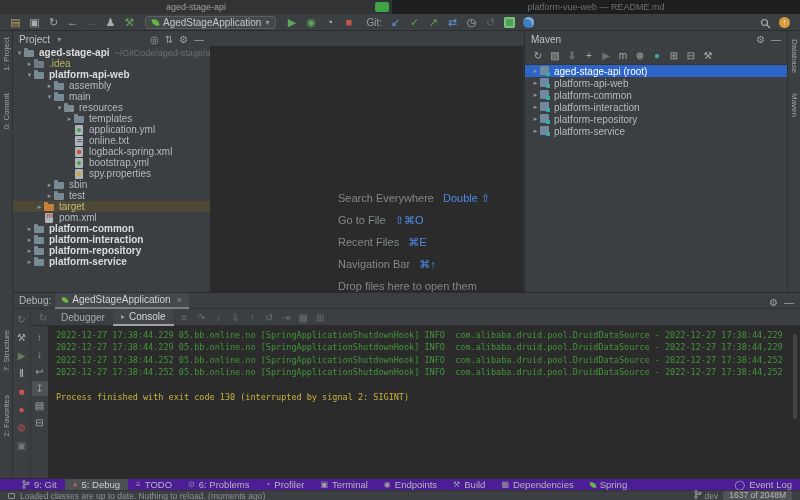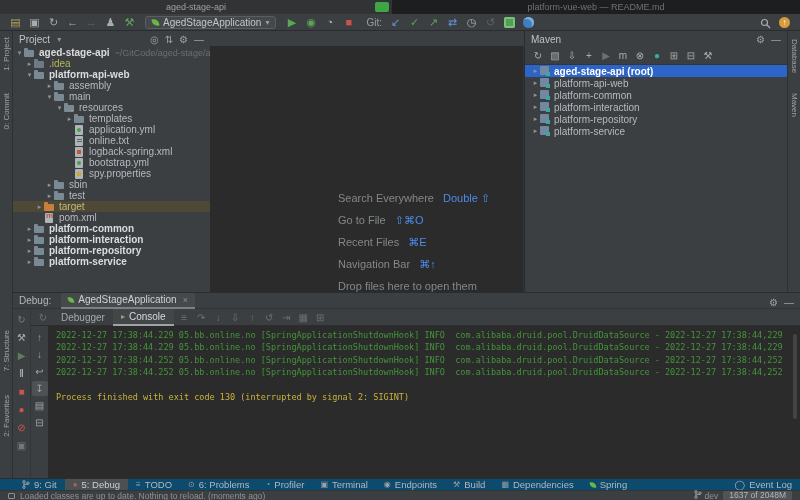--- a/index.html
+++ b/index.html
@@ -73,29 +73,29 @@
   .scut{height:22px;font-size:11px;white-space:nowrap}
   .slab{color:#83888c}
   .skeys{color:#4e8ae8;margin-left:9px}
 
   
   .maven{position:absolute;left:524px;top:31px;width:263px;height:261px;background:#3c3f41;border-left:1px solid #2b2b2b;overflow:hidden}
   .mtools{height:18px;display:flex;align-items:center;gap:1px;padding:0 5px;border-bottom:1px solid #333638}
   .mt-ic{display:inline-block;width:16px;text-align:center;font-size:10px;color:#a9abad}
   .mrow{display:flex;align-items:center;height:12px;font-size:10px;white-space:nowrap;padding-left:6px;cursor:default}
   .mrow.sel{background:#2d64c8}
-  .mrow.sel .tlab{color:#fff;font-weight:bold}
+  .mrow.sel .tlab{color:#fff;font-weight:normal}
   .mico{display:inline-block;position:relative;width:10px;height:10px;margin-right:4px;flex:none}
   .mico::before{content:"";position:absolute;left:0;top:0;width:9px;height:9px;background:#7189a0;border-radius:1px}
   .mico::after{content:"";position:absolute;right:0;bottom:0;width:4px;height:4px;background:#3fa7a0}
 
   
   .debug{position:absolute;left:13px;top:292px;width:787px;height:186px;background:#3c3f41;border-top:1px solid #2a2d2f}
   .dhead{height:16px;display:flex;align-items:center;padding:0 6px;border-bottom:1px solid #303335}
-  .dlabel{font-size:10px;color:#b5b8ba;margin-right:10px}
+  .dlabel{font-size:10px;color:#b5b8ba;margin-right:4px}
   .dtab{display:flex;align-items:center;gap:4px;height:16px;padding:0 7px;background:#46494b;border-bottom:2px solid #7d8082;font-size:10px;color:#cfd1d3}
   .dtab .x{color:#8a8d8f;font-size:9px;margin-left:2px}
   .dbody{display:flex;height:169px}
   .dstrip{width:18px;border-right:1px solid #333639;display:flex;flex-direction:column;align-items:center;padding-top:2px}
   .dstrip .tb-ic{width:18px;height:18px;line-height:18px;font-size:10px}
   .dcol{flex:1;display:flex;flex-direction:column;min-width:0}
   .dtabs{height:17px;display:flex;align-items:center;gap:2px;padding:0 4px;border-bottom:1px solid #2b2e30;font-size:10px}
   .dtabs .pre{color:#6c6f71;width:16px;text-align:center}
   .dttab{padding:0 8px;height:17px;line-height:17px;color:#a7aaac;display:flex;align-items:center;gap:4px}
   .dttab.active{color:#d8dadc;border-bottom:2px solid #a0a3a5;background:#434648}
@@ -105,21 +105,21 @@
   .gstrip{width:18px;background:#3c3f41;border-right:1px solid #2b2b2b;display:flex;flex-direction:column;align-items:center;padding-top:3px}
   .g-ic{width:16px;height:17px;line-height:17px;text-align:center;font-size:10px;color:#a2a5a7}
   .g-ic.boxed{background:#4e5254;border-radius:2px;height:15px;line-height:15px;margin:1px 0}
   .console{flex:1;background:#2b2b2b;position:relative;overflow:hidden;padding:3px 0 0 7px;font-family:"DejaVu Sans Mono","Liberation Mono",monospace;font-size:8.5px}
   .cline{height:12.4px;line-height:12.4px;white-space:pre;overflow:hidden}
   .cline.info{color:#43953a}
   .cline.yellow{color:#c8b43c}
   .cscroll{position:absolute;right:3px;top:8px;width:4px;height:85px;background:#55595b;border-radius:2px;opacity:.55}
 
   
-  .winbar{position:absolute;left:0;right:0;top:478px;height:12px;background:#0c4a6e;border-top:1px solid #2c2f31;display:flex;align-items:center;font-size:9.5px;color:#b4b7b9;padding:0 8px 0 14px}
+  .winbar{position:absolute;left:0;right:0;top:478px;height:12px;background:#4c1d95;border-top:1px solid #2c2f31;display:flex;align-items:center;font-size:9.5px;color:#b4b7b9;padding:0 8px 0 14px}
   .wtab{display:flex;align-items:center;gap:4px;height:12px;line-height:12px;padding:0 8px;white-space:nowrap;cursor:default}
   .wtab.active{background:#4c5052;color:#cbcdcf}
   .wtab .wic{font-size:8px;color:#9fa2a4;display:inline-flex;align-items:center}
   .eventlog{display:flex;align-items:center;gap:4px;white-space:nowrap}
   .statusbar{position:absolute;left:0;right:0;top:490px;height:10px;background:#3c3f41;border-top:1px solid #323537;display:flex;align-items:center;gap:5px;font-size:8.5px;color:#8f9294;padding:0 8px}
   .sq{display:inline-block;width:7px;height:6px;border:1px solid #8f9294;border-radius:1px}
   .memchip{background:#515456;color:#b4b6b8;padding:0 6px;height:9px;line-height:9px;border-radius:1px;white-space:nowrap}
   .branch{display:inline-flex;align-items:center;gap:3px;white-space:nowrap}
 </style>
 </head>

